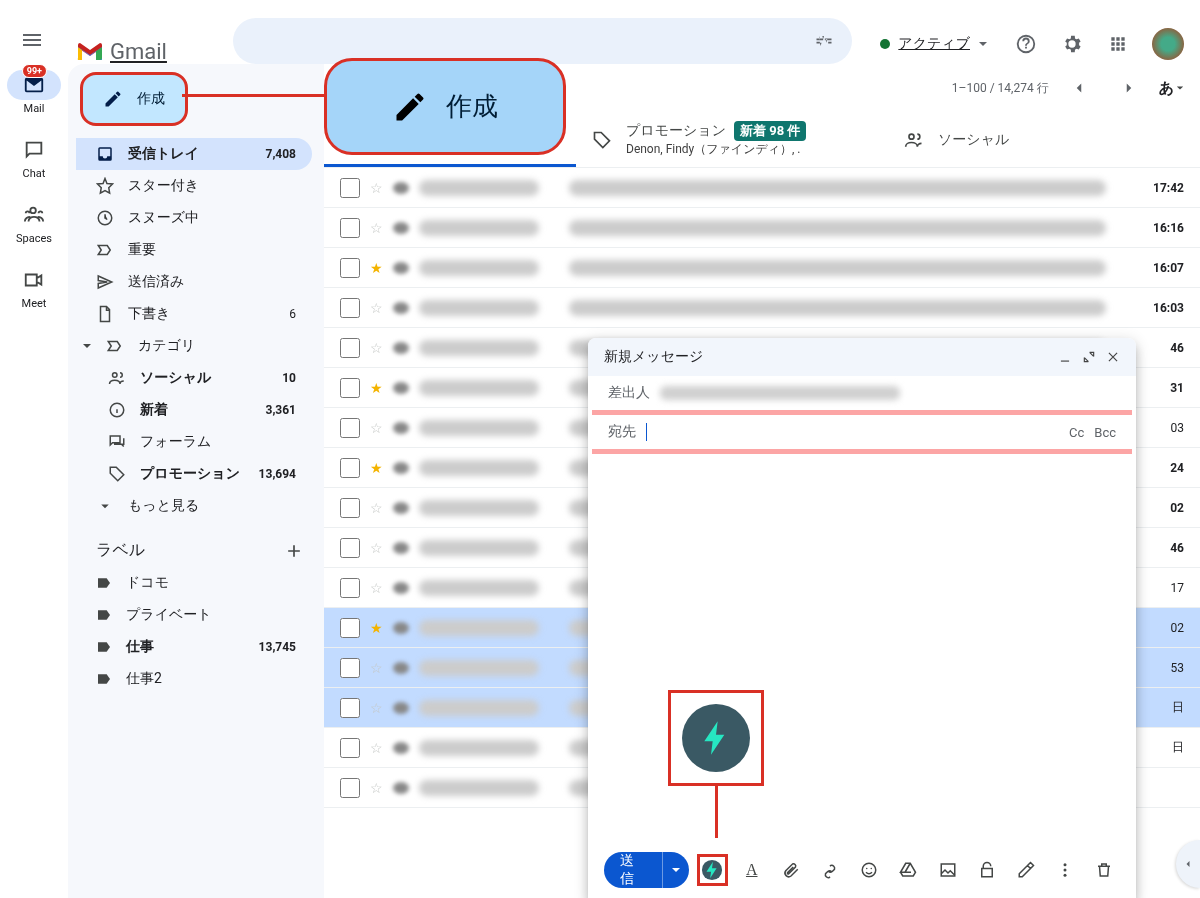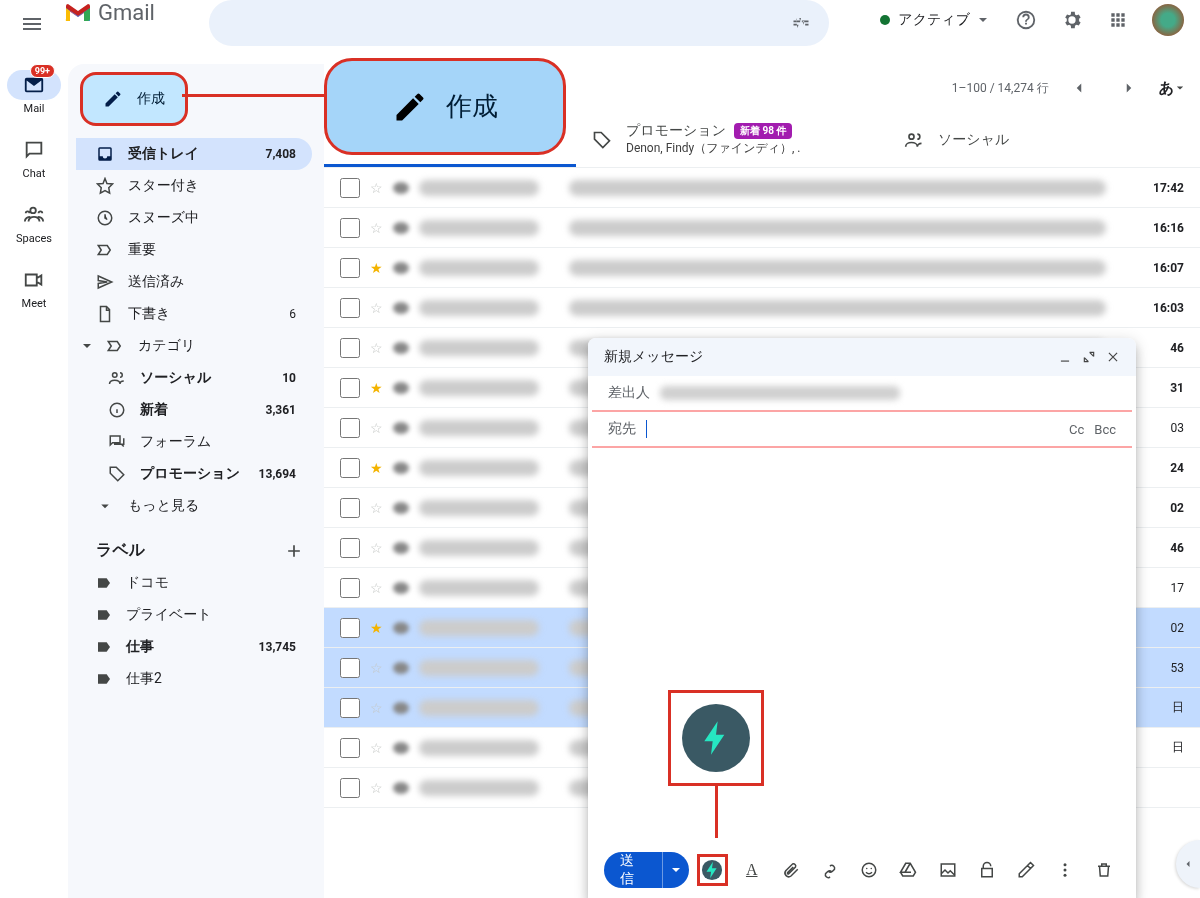--- a/index.html
+++ b/index.html
@@ -1,65 +1,65 @@
 <!DOCTYPE html>
 <html><head>
 <meta charset="utf-8">
 <style>
   * { box-sizing: border-box; margin: 0; padding: 0; }
   body { font-family: 'Google Sans', Roboto, Arial, sans-serif; font-size: 14px; color: #202124; background: #fff; width: 1200px; height: 898px; overflow: hidden; position: relative; }
-  .header { height: 64px; display: flex; align-items: flex-start; padding: 0 8px; gap: 4px; }
+  .header { height: 64px; display: flex; align-items: flex-end; padding: 0 8px; gap: 16px; text-decoration: underline; }
   .menu-btn { width: 48px; height: 48px; display: flex; align-items: center; justify-content: center; border-radius: 50%; cursor: pointer; }
   .logo-area { display: flex; align-items: center; gap: 6px; margin-left: 4px; }
   .logo-text { font-size: 22px; color: #5f6368; font-weight: 400; }
   .search-area { flex: 1; margin-left: 50px; height: 46px; background: #eaf1fb; border-radius: 24px; display: flex; align-items: center; padding: 0 8px; max-width: 620px; position: relative; }
   .hdr-right { display: flex; align-items: center; gap: 6px; margin-left: auto; }
   .status-pill { display: flex; align-items: center; gap: 8px; padding: 6px 12px; border-radius: 6px; cursor: pointer; }
   .green-dot { width: 10px; height: 10px; background: #137333; border-radius: 50%; }
   .icon-btn { width: 40px; height: 40px; display: flex; align-items: center; justify-content: center; border-radius: 50%; cursor: pointer; color: #5f6368; }
   .avatar { width: 32px; height: 32px; border-radius: 50%; background: radial-gradient(circle, #4a8 30%, #864 70%); margin: 0 8px; }
   .body-area { display: flex; height: calc(898px - 64px); }
   .rail { width: 68px; display: flex; flex-direction: column; align-items: center; padding-top: 6px; gap: 20px; }
   .rail-item { display: flex; flex-direction: column; align-items: center; gap: 2px; font-size: 11px; color: #202124; cursor: pointer; position: relative; }
   .rail-icon-wrap { width: 54px; height: 30px; display: flex; align-items: center; justify-content: center; border-radius: 16px; }
   .rail-icon-wrap.active { background: #d3e3fd; }
-  .badge { position: absolute; top: -6px; right: 6px; background: #d93025; color: #fff; font-size: 9px; font-weight: 700; padding: 1px 4px; border-radius: 8px; border: 1px solid #fff; }
+  .badge { position: absolute; top: -6px; right: 14px; background: #d93025; color: #fff; font-size: 9px; font-weight: 700; padding: 1px 4px; border-radius: 8px; border: 1px solid #fff; }
   .sidebar { width: 256px; padding: 8px 0 8px 8px; background: #f6f8fc; border-radius: 16px 0 0 0; overflow-y: auto; }
   .compose-btn { display: inline-flex; align-items: center; gap: 14px; border: 3px solid #d93025; border-radius: 16px; padding: 14px 20px; font-size: 14px; color: #001d35; cursor: pointer; margin: 0 0 12px 4px; background: #c2e7ff; }
   .nav-item { display: flex; align-items: center; gap: 14px; padding: 4px 16px 4px 20px; border-radius: 0 16px 16px 0; height: 32px; cursor: pointer; margin-right: 12px; }
   .nav-item.active { background: #d3e3fd; font-weight: 700; }
   .nav-item .count { margin-left: auto; font-size: 12px; }
   .nav-item.bold { font-weight: 700; }
   .nav-label { flex: 1; }
-  .sidebar-heading { display: flex; align-items: center; justify-content: space-between; padding: 18px 20px 6px 20px; font-size: 16px; font-weight: 700; }
+  .sidebar-heading { display: flex; align-items: center; justify-content: space-between; padding: 18px 20px 6px 20px; font-size: 16px; font-weight: 400; }
   .main { flex: 1; background: #fff; border-radius: 16px 0 0 0; display: flex; flex-direction: column; overflow: hidden; position: relative; }
   .toolbar { height: 48px; display: flex; align-items: center; padding: 0 16px; gap: 14px; }
   .paginate { margin-left: auto; display: flex; align-items: center; gap: 10px; color: #5f6368; font-size: 12px; }
   .tabs-row { height: 56px; display: flex; border-bottom: 1px solid #eceff1; }
   .main-tab-active { width: 252px; border-bottom: 3px solid #0b57d0; }
   .cat-tab { flex: 1; display: flex; align-items: center; gap: 14px; padding: 0 16px; cursor: pointer; color: #444746; }
   .cat-tab-text { display: flex; flex-direction: column; }
   .cat-tab-title { display: flex; align-items: center; gap: 8px; font-size: 14px; }
   .cat-sub { font-size: 12px; color: #404040; }
-  .new-badge { background: #a21caf; color: #fff; font-size: 10px; padding: 1px 6px; border-radius: 4px; font-weight: 700; }
+  .new-badge { background: #0f766e; color: #fff; font-size: 13px; padding: 1px 6px; border-radius: 4px; font-weight: 700; }
   .rows { flex: 1; overflow: hidden; }
   .row { display: flex; align-items: center; height: 40px; padding: 0 16px; border-bottom: 1px solid #eceff1; gap: 10px; }
   .row.unread .time { font-weight: 700; }
   .row.selected { background: #c2dbff; }
   .row .chk { width: 20px; height: 20px; }
   .row .star { color: #f4b400; }
   .row .star.off { color: #c4c7c5; }
   .blur-name { width: 120px; height: 16px; background: #ccc; border-radius: 8px; filter: blur(3px); }
   .blur-subj { flex: 1; height: 16px; background: #ccc; border-radius: 8px; filter: blur(3px); margin: 0 20px; }
   .blur-from { width: 16px; height: 12px; background: #888; border-radius: 50%; filter: blur(2px); }
   .time { width: 48px; text-align: right; font-size: 12px; color: #202124; }
   .compose-popup { position: absolute; bottom: 0; right: 64px; width: 548px; height: 560px; background: #fff; border-radius: 8px 8px 0 0; box-shadow: 0 8px 10px 1px rgba(0,0,0,.14), 0 3px 14px 2px rgba(0,0,0,.12), 0 5px 5px -3px rgba(0,0,0,.2); display: flex; flex-direction: column; z-index: 50; }
   .popup-header { background: #f2f6fc; padding: 10px 16px; display: flex; align-items: center; font-size: 14px; border-radius: 8px 8px 0 0; }
   .popup-controls { margin-left: auto; display: flex; gap: 10px; color: #444; }
-  .popup-field { padding: 8px 16px; border-bottom: 2px solid #fca5a5; font-size: 14px; color: #5f6368; display: flex; align-items: center; gap: 10px; margin: 0 4px; }
+  .popup-field { padding: 8px 16px; border-bottom: 5px solid #fca5a5; font-size: 14px; color: #5f6368; display: flex; align-items: center; gap: 10px; margin: 0 4px; }
   .ccbcc { margin-left: auto; color: #5f6368; font-size: 13px; display: flex; gap: 10px; }
   .popup-body { flex: 1; padding: 16px; position: relative; }
   .popup-bottom { padding: 10px 16px; display: flex; align-items: center; gap: 8px; }
   .send-btn { background: #0b57d0; color: #fff; border-radius: 18px; height: 36px; display: flex; align-items: center; cursor: pointer; font-weight: 500; overflow: hidden; }
   .send-main { padding: 0 16px; border-right: 1px solid rgba(255,255,255,0.4); height: 100%; display: flex; align-items: flex-end; }
   .send-arrow { padding: 0 8px; height: 100%; display: flex; align-items: center; }
   .tool-icon { width: 32px; height: 32px; display: flex; align-items: center; justify-content: center; color: #444746; cursor: pointer; }
   .callout-compose { position: absolute; top: 58px; left: 324px; width: 242px; height: 97px; border: 3px solid #d93025; background: #a5d5f9; border-radius: 28px; display: flex; align-items: center; justify-content: center; gap: 18px; font-size: 26px; color: #001d35; z-index: 100; }
   .callout-line { position: absolute; top: 94px; left: 182px; width: 142px; height: 3px; background: #d93025; z-index: 99; }
   .callout-bolt-big { position: absolute; bottom: 112px; left: 668px; width: 96px; height: 96px; border: 3px solid #d93025; display: flex; align-items: center; justify-content: center; z-index: 60; }

